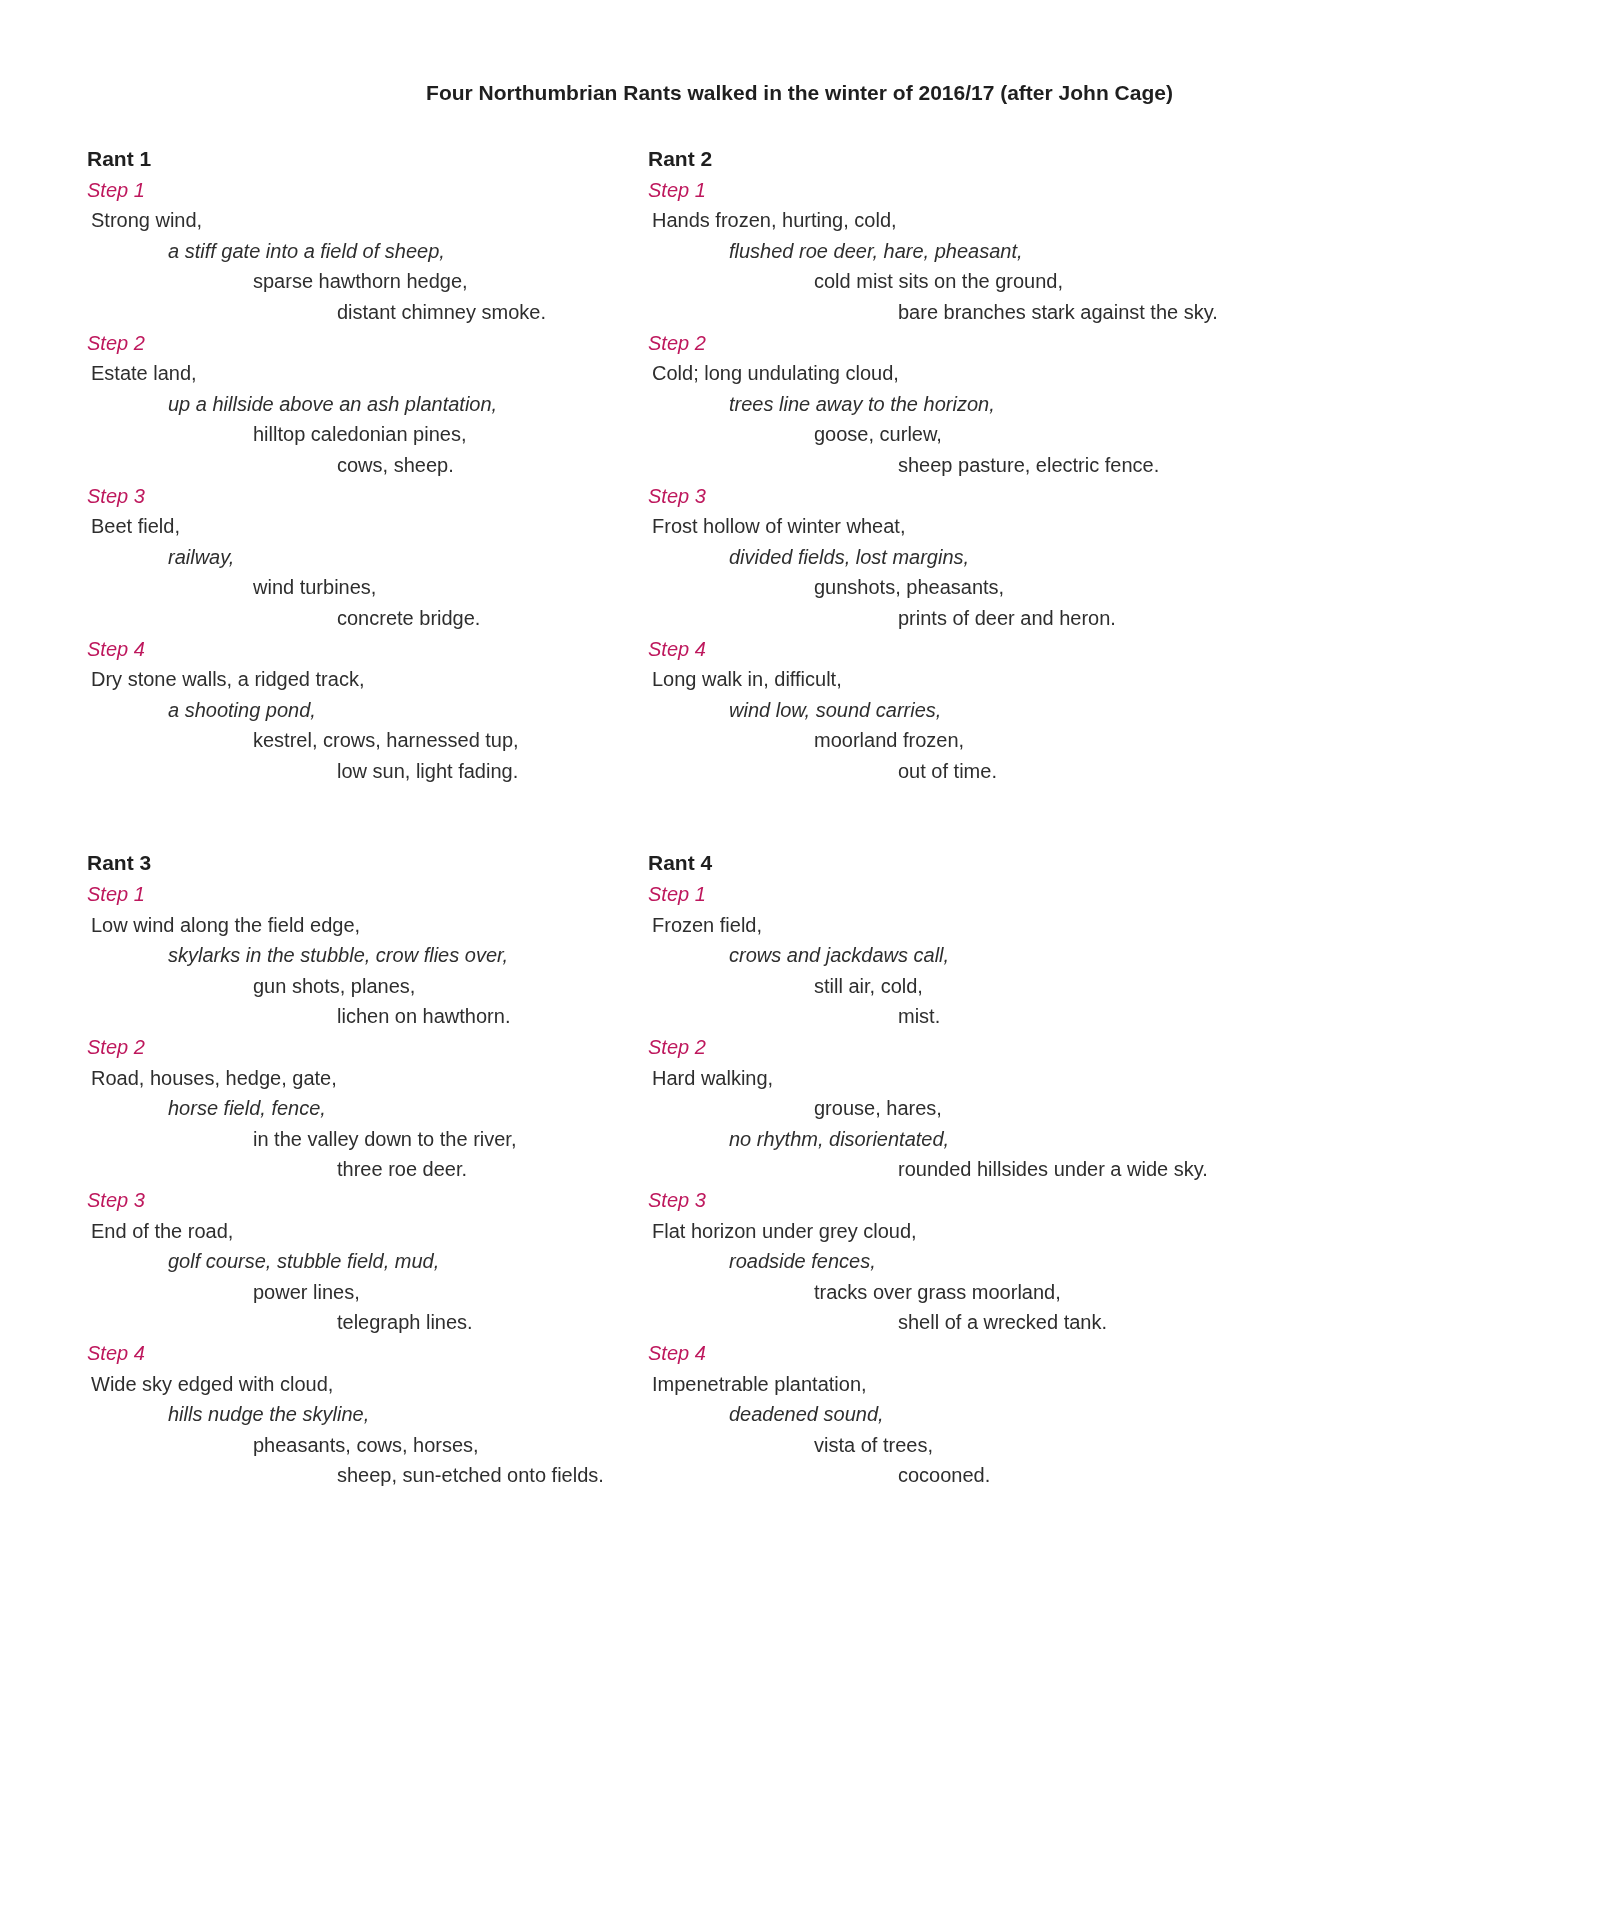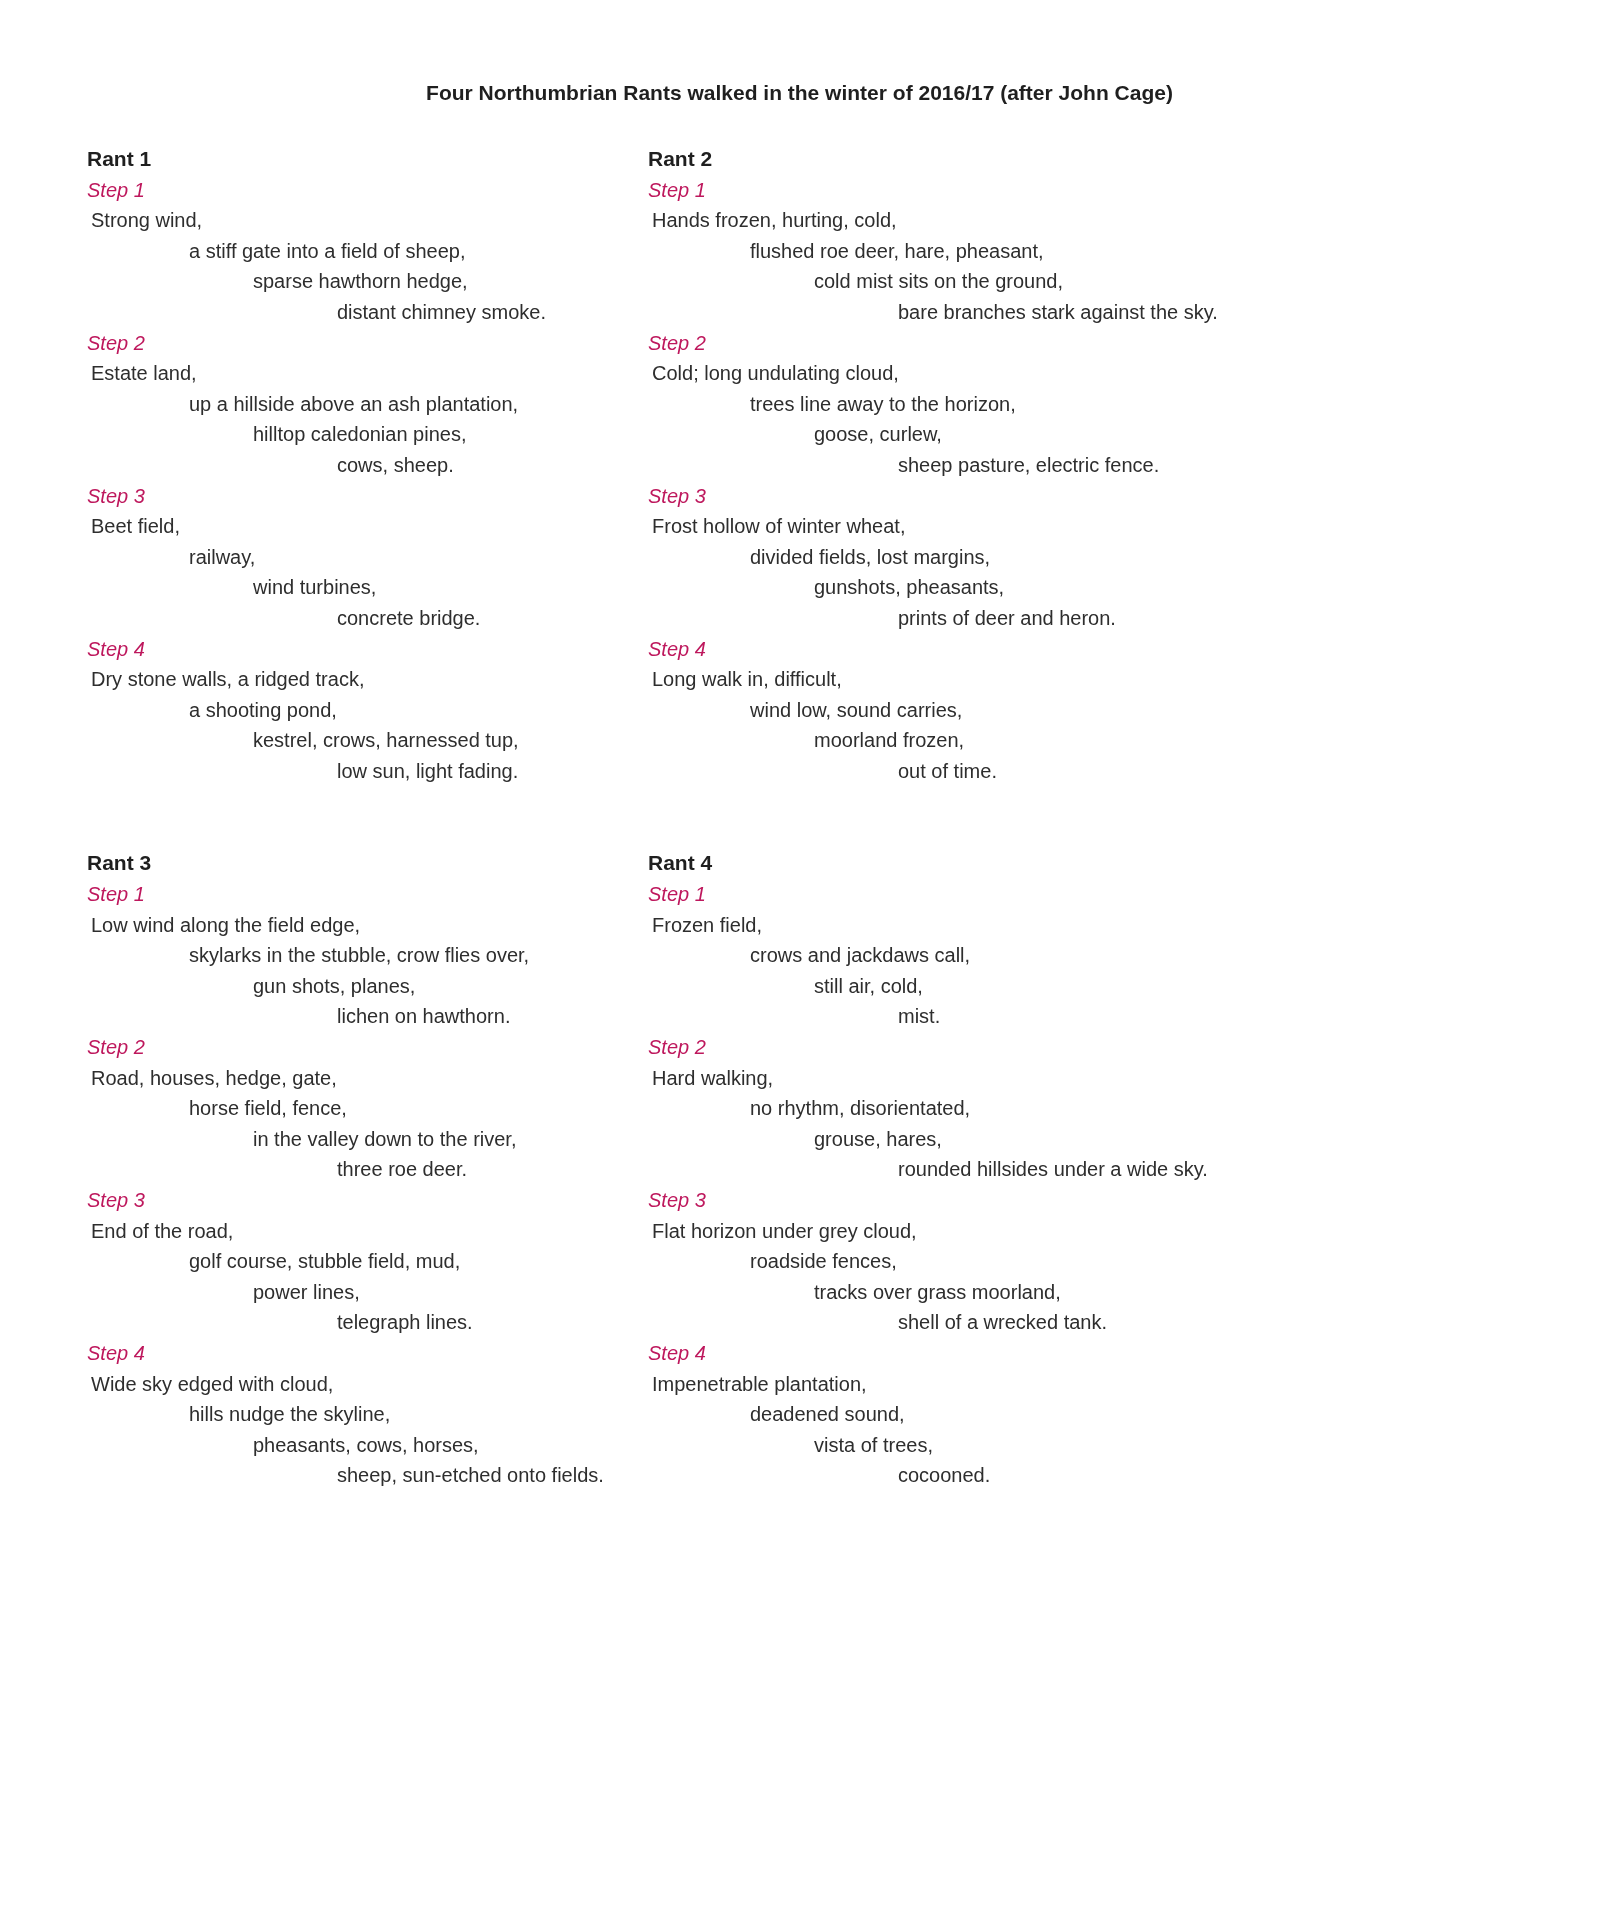--- a/index.html
+++ b/index.html
@@ -54,21 +54,21 @@
     white-space: nowrap;
   }
   .line {
     font-size: 20px;
     line-height: 30.6px;
     margin: 0;
     white-space: nowrap;
     color: #2e2e2e;
   }
   .l0 { margin-left: 4px; }
-  .l1 { margin-left: 102px; }
+  .l1 { margin-left: 81px; font-style: italic; }
   .l2 { margin-left: 166px; }
   .l3 { margin-left: 250px; }
 </style>
 </head>
 <body>
 
 <div class="page">
 
   <h1 class="doc-title">Four Northumbrian Rants walked in the winter of 2016/17 (after John Cage)</h1>
 
@@ -175,22 +175,22 @@
       <div class="step">
         <p class="step-label">Step 1</p>
         <p class="line l0">Frozen field,</p>
         <p class="line l1">crows and jackdaws call,</p>
         <p class="line l2">still air, cold,</p>
         <p class="line l3">mist.</p>
       </div>
       <div class="step">
         <p class="step-label">Step 2</p>
         <p class="line l0">Hard walking,</p>
+        <p class="line l2">grouse, hares,</p>
         <p class="line l1">no rhythm, disorientated,</p>
-        <p class="line l2">grouse, hares,</p>
         <p class="line l3">rounded hillsides under a wide sky.</p>
       </div>
       <div class="step">
         <p class="step-label">Step 3</p>
         <p class="line l0">Flat horizon under grey cloud,</p>
         <p class="line l1">roadside fences,</p>
         <p class="line l2">tracks over grass moorland,</p>
         <p class="line l3">shell of a wrecked tank.</p>
       </div>
       <div class="step">

